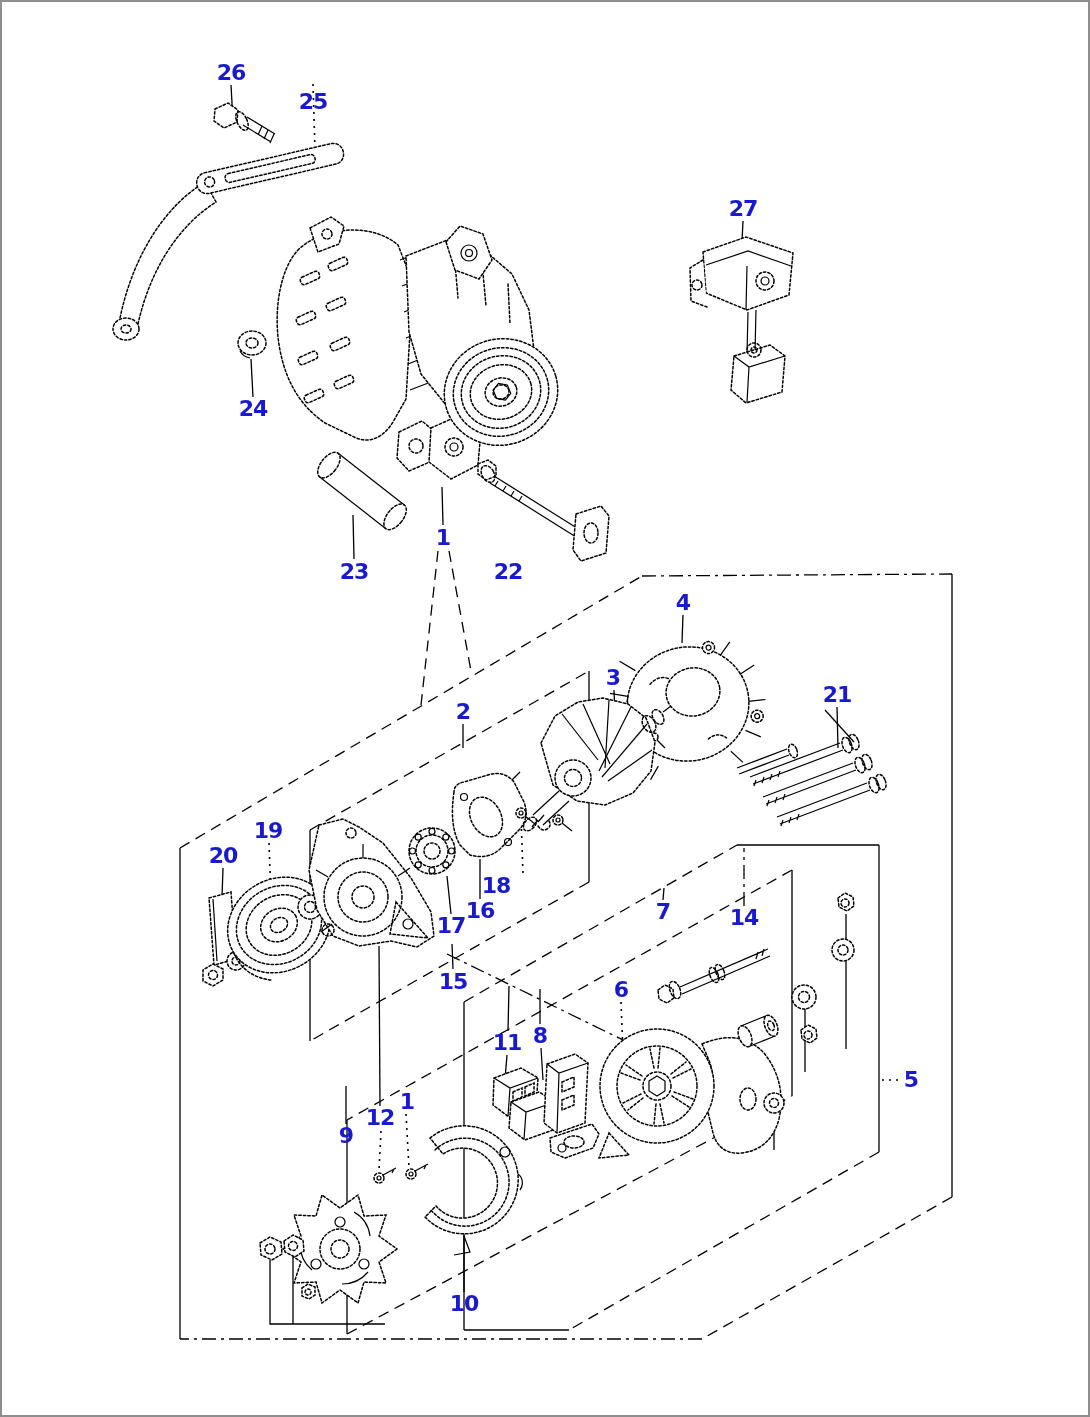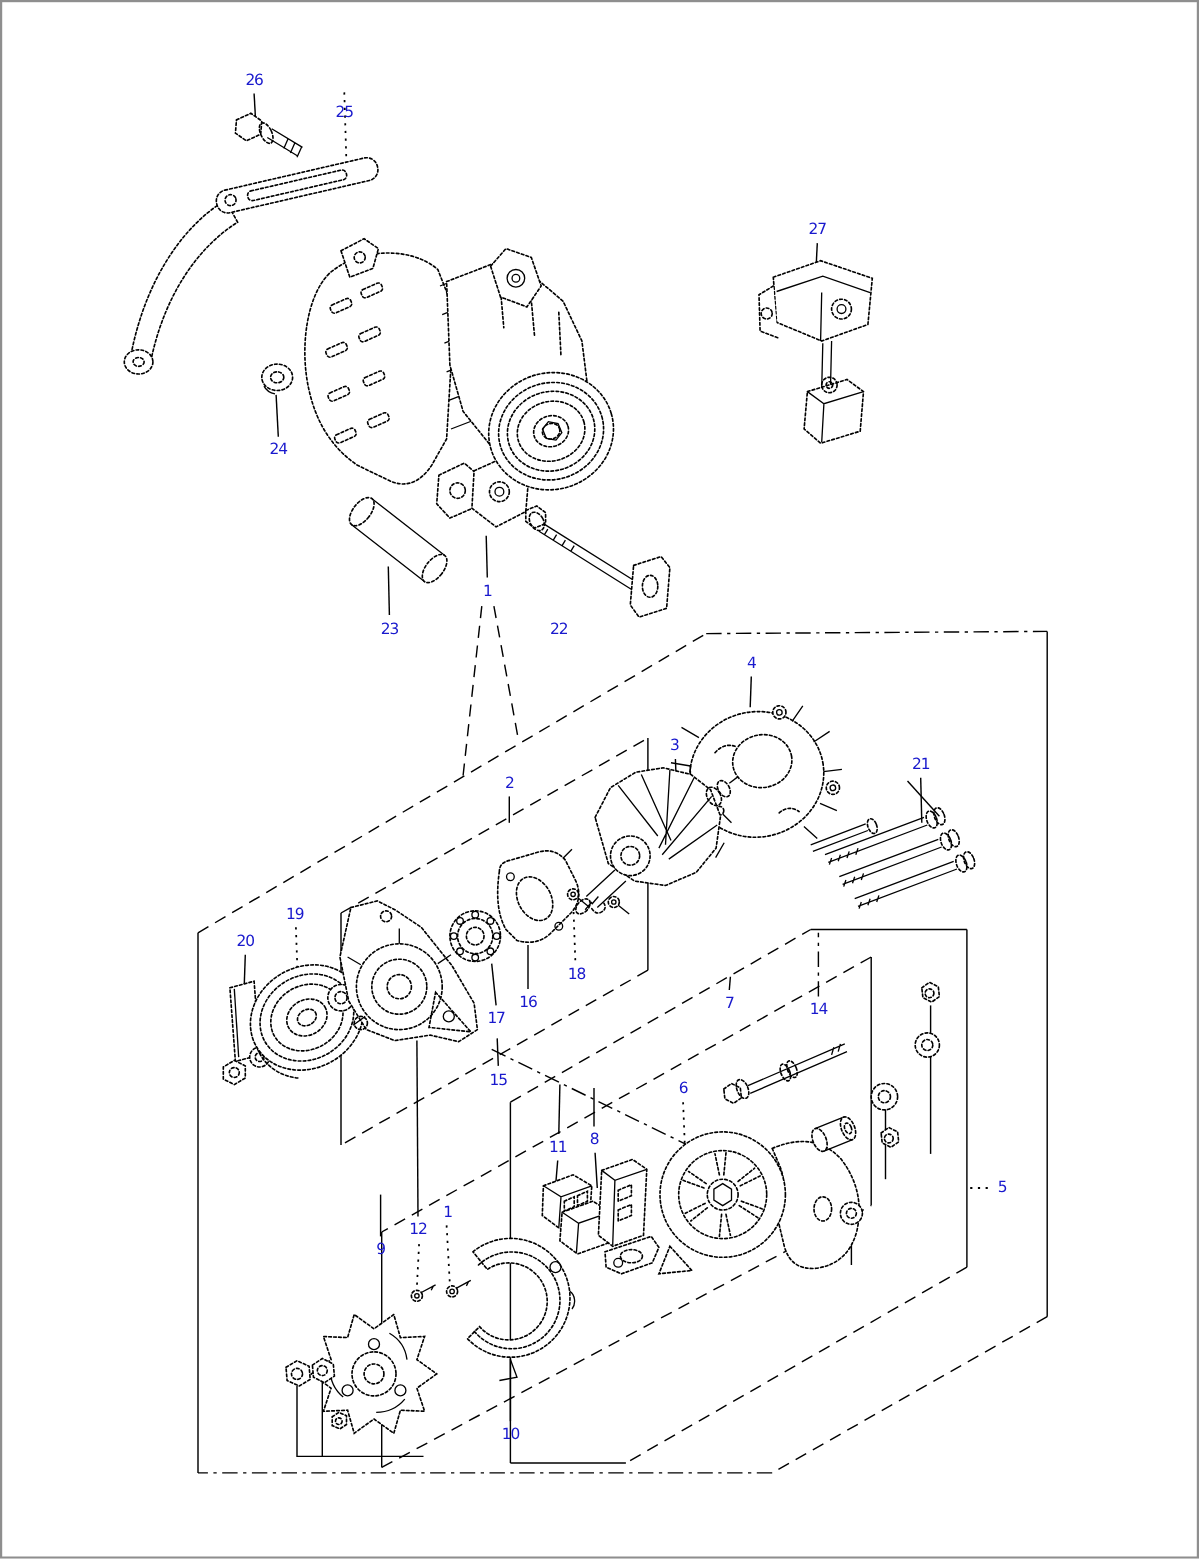--- a/index.html
+++ b/index.html
@@ -25,21 +25,21 @@
   .ln.dotted{stroke-dasharray:2 5;stroke-width:1.6px;}
   .ln.dashdot{stroke-dasharray:14 5 3 5;}
   
   .p {fill:none;stroke:var(--ink);stroke-width:1.5px;stroke-dasharray:2.4 2.1;stroke-linecap:round;}
   .pw{fill:var(--paper);stroke:var(--ink);stroke-width:1.5px;stroke-dasharray:2.4 2.1;stroke-linecap:round;}
   .s {fill:none;stroke:var(--ink);stroke-width:1.2px;}
   
   .callout{
     position:absolute;
     transform:translate(-50%,-50%);
-    font-weight:normal;font-size:14px;line-height:1;
+    font-weight:bold;font-size:22px;line-height:1;
     letter-spacing:-1px;
     color:var(--callout-color);
     cursor:pointer;
     user-select:none;
     white-space:nowrap;
   }
 </style>
 </head>
 <body>
 
@@ -399,21 +399,21 @@
       <div class="callout" style="left: 538px; top: 1034px;">8</div>
       <div class="callout" style="left: 344px; top: 1134px;">9</div>
       <div class="callout" style="left: 462px; top: 1302px;">10</div>
       <div class="callout" style="left: 505px; top: 1041px;">11</div>
       <div class="callout" style="left: 378px; top: 1116px;">12</div>
       <div class="callout" style="left: 405px; top: 1100px;">1</div>
       <div class="callout" style="left: 742px; top: 916px;">14</div>
       <div class="callout" style="left: 451px; top: 980px;">15</div>
       <div class="callout" style="left: 478px; top: 909px;">16</div>
       <div class="callout" style="left: 449px; top: 924px; text-align: center;">17</div>
-      <div class="callout" style="left: 522px; top: 884px;">18</div>
+      <div class="callout" style="left: 494px; top: 884px;">18</div>
       <div class="callout" style="left: 266px; top: 829px;">19</div>
       <div class="callout" style="left: 221px; top: 854px; text-align: right;">20</div>
       <div class="callout" style="left: 835px; top: 693px;">21</div>
       <div class="callout" style="left: 506px; top: 570px;">22</div>
       <div class="callout" style="left: 352px; top: 570px;">23</div>
       <div class="callout" style="left: 251px; top: 407px;">24</div>
       <div class="callout" style="left: 311px; top: 52px; margin-top: 48px;">25</div>
       <div class="callout" style="left: 229px; top: 71px;">26</div>
       <div class="callout" style="left: 741px; top: 207px; text-align: center;">27</div>
     </div>

